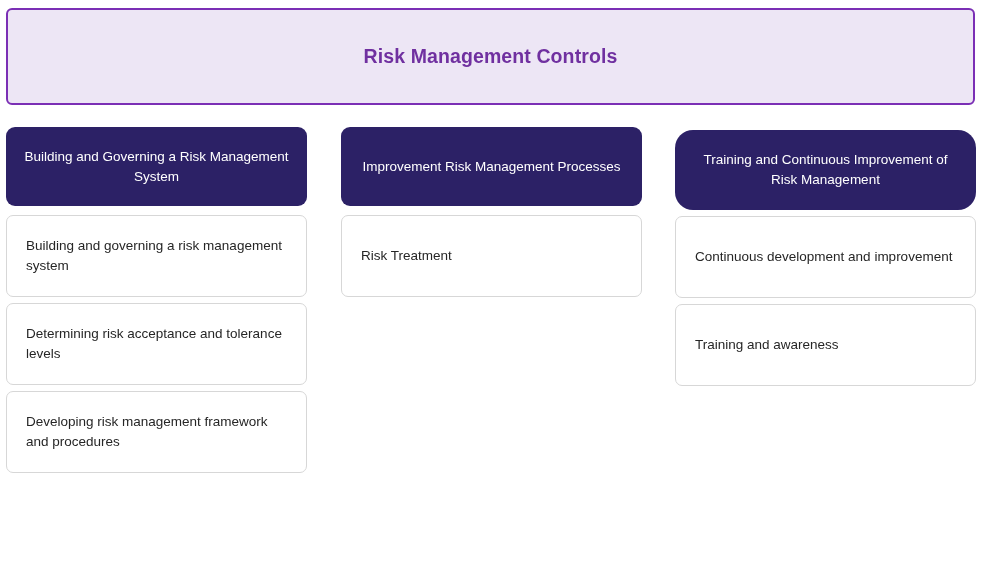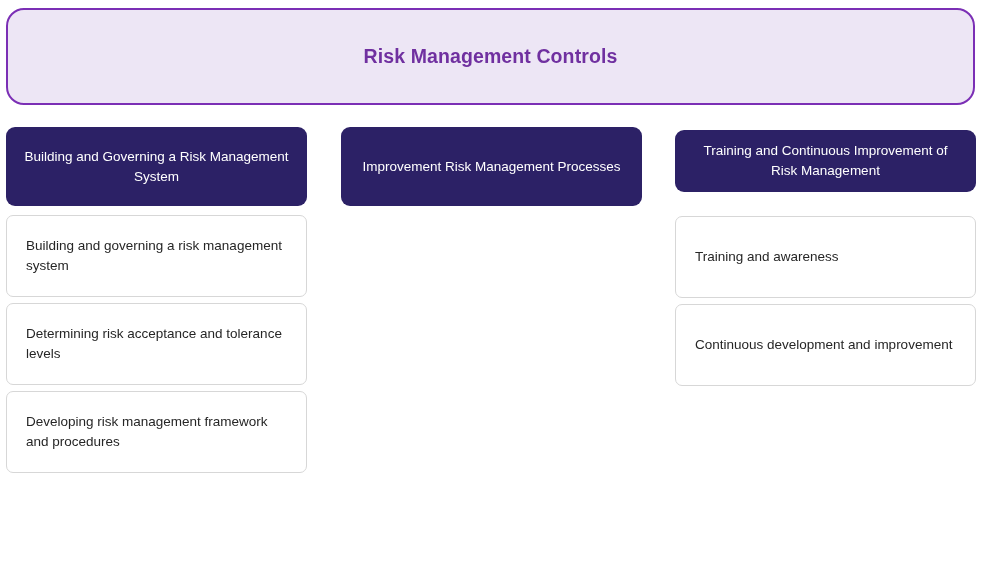--- a/index.html
+++ b/index.html
@@ -25,21 +25,21 @@
   
   .title-banner {
     position: absolute;
     left: 6px;
     top: 8px;
     width: 969px;
     height: 97px;
     box-sizing: border-box;
     background: #EDE6F5;
     border: 2px solid #7B2FB5;
-    border-radius: 18px;
+    border-radius: 6px;
     display: flex;
     align-items: center;
     justify-content: center;
   }
   .title-text {
     font-size: 19.5px;
     font-weight: bold;
     color: #7030A0;
     letter-spacing: 0.1px;
     text-align: center;
@@ -71,21 +71,21 @@
     box-sizing: border-box;
     background: #2C2166;
     border-radius: 9px;
     display: flex;
     align-items: center;
     justify-content: center;
     padding: 6px 14px;
   }
   .col-0 .col-header { top: 127px; height: 79px; }
   .col-1 .col-header { top: 127px; height: 79px; }
-  .col-2 .col-header { top: 130px; height: 62px; }
+  .col-2 .col-header { top: 130px; height: 80px; border-radius: 18px; }
 
   .col-header-text {
     color: #ffffff;
     font-size: 13.5px;
     line-height: 1.48;
     text-align: center;
     font-weight: normal;
   }
 
   
@@ -143,31 +143,34 @@
           <div class="card-text">Developing risk management framework and procedures</div>
         </div>
       </div>
     </div>
 
     <div class="column col-1">
       <div class="col-header">
         <div class="col-header-text">Improvement Risk Management Processes</div>
       </div>
       <div class="cards">
+        <div class="card">
+          <div class="card-text">Risk Treatment</div>
+        </div>
       </div>
     </div>
 
     <div class="column col-2">
       <div class="col-header">
         <div class="col-header-text">Training and Continuous Improvement of Risk Management</div>
       </div>
       <div class="cards">
         <div class="card">
-          <div class="card-text">Training and awareness</div>
+          <div class="card-text">Continuous development and improvement</div>
         </div>
         <div class="card">
-          <div class="card-text">Continuous development and improvement</div>
+          <div class="card-text">Training and awareness</div>
         </div>
       </div>
     </div>
 
   </div>
 </div>
 
 </body></html>

